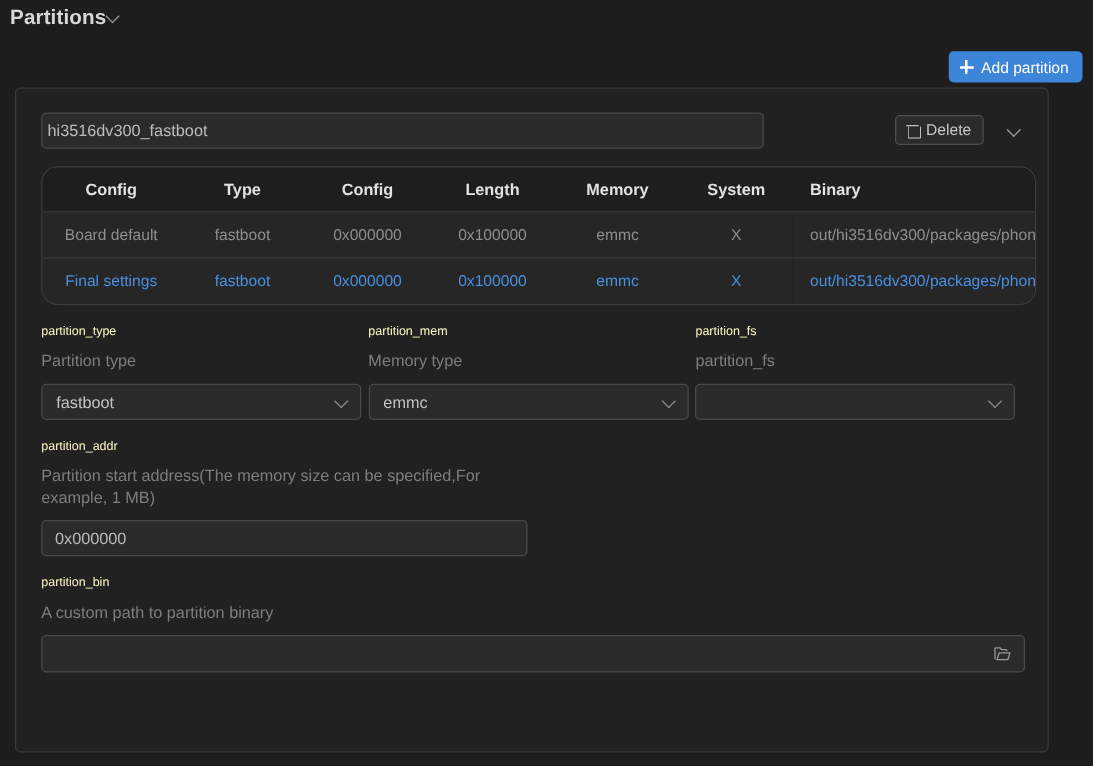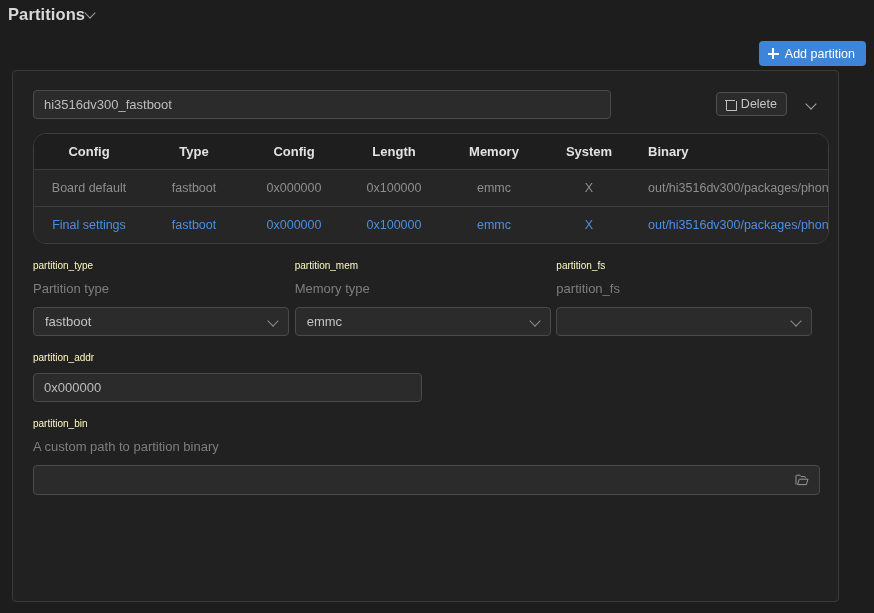--- a/index.html
+++ b/index.html
@@ -99,21 +99,21 @@
   }
   .name-input {
     width: 578px;
     height: 29px;
     background: #2b2b2b;
     border: 1px solid #4a4a4a;
     border-radius: 4px;
     color: #bdbdbd;
     font-size: 13px;
     font-family: "Liberation Sans", sans-serif;
-    padding: 0 10px;
+    padding: 0 4px;
     outline: none;
   }
   .name-right {
     margin-left: auto;
     display: flex;
     align-items: center;
     gap: 18px;
   }
   .btn-ghost {
     background: #2b2b2b;
@@ -434,20 +434,21 @@
         <div class="sel">
           <span class="sel-val"></span>
           <span class="chev-sm"></span>
         </div>
       </div>
     </div>
 
     <div class="f-row mt16">
       <div class="f-col2">
         <div class="f-label">partition_addr</div>
+        <div class="f-desc">Partition start address(The memory size can be specified,For example, 1 MB)</div>
         <input class="txt w-addr" type="text" value="0x000000" style="">
       </div>
     </div>
 
     <div class="f-row mt16">
       <div class="f-col1">
         <div class="f-label">partition_bin</div>
         <div class="f-desc">A custom path to partition binary</div>
         <div class="bin-field">
           <input type="text" value="" style="">

